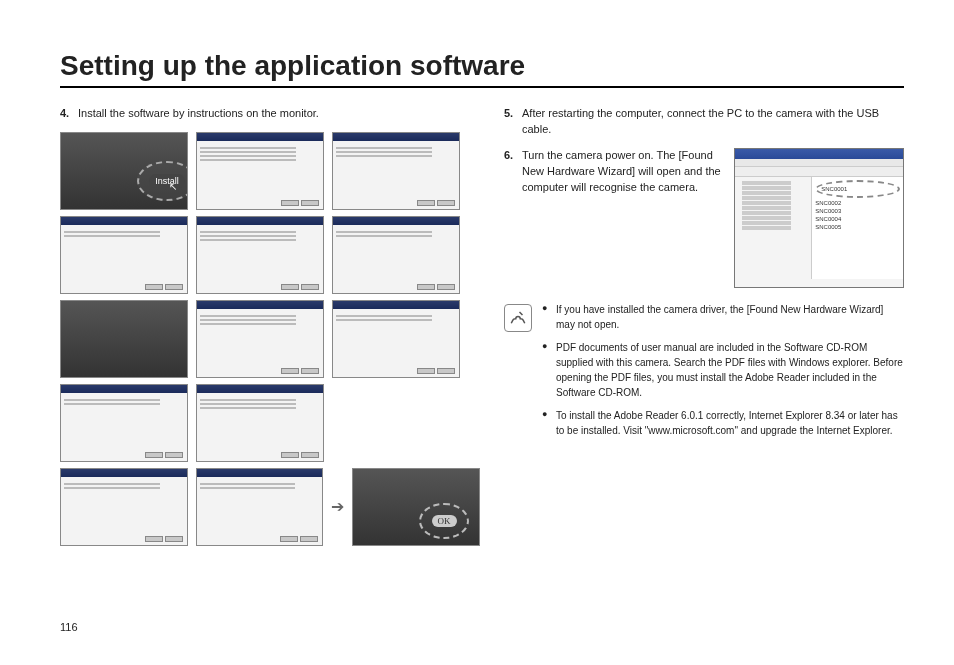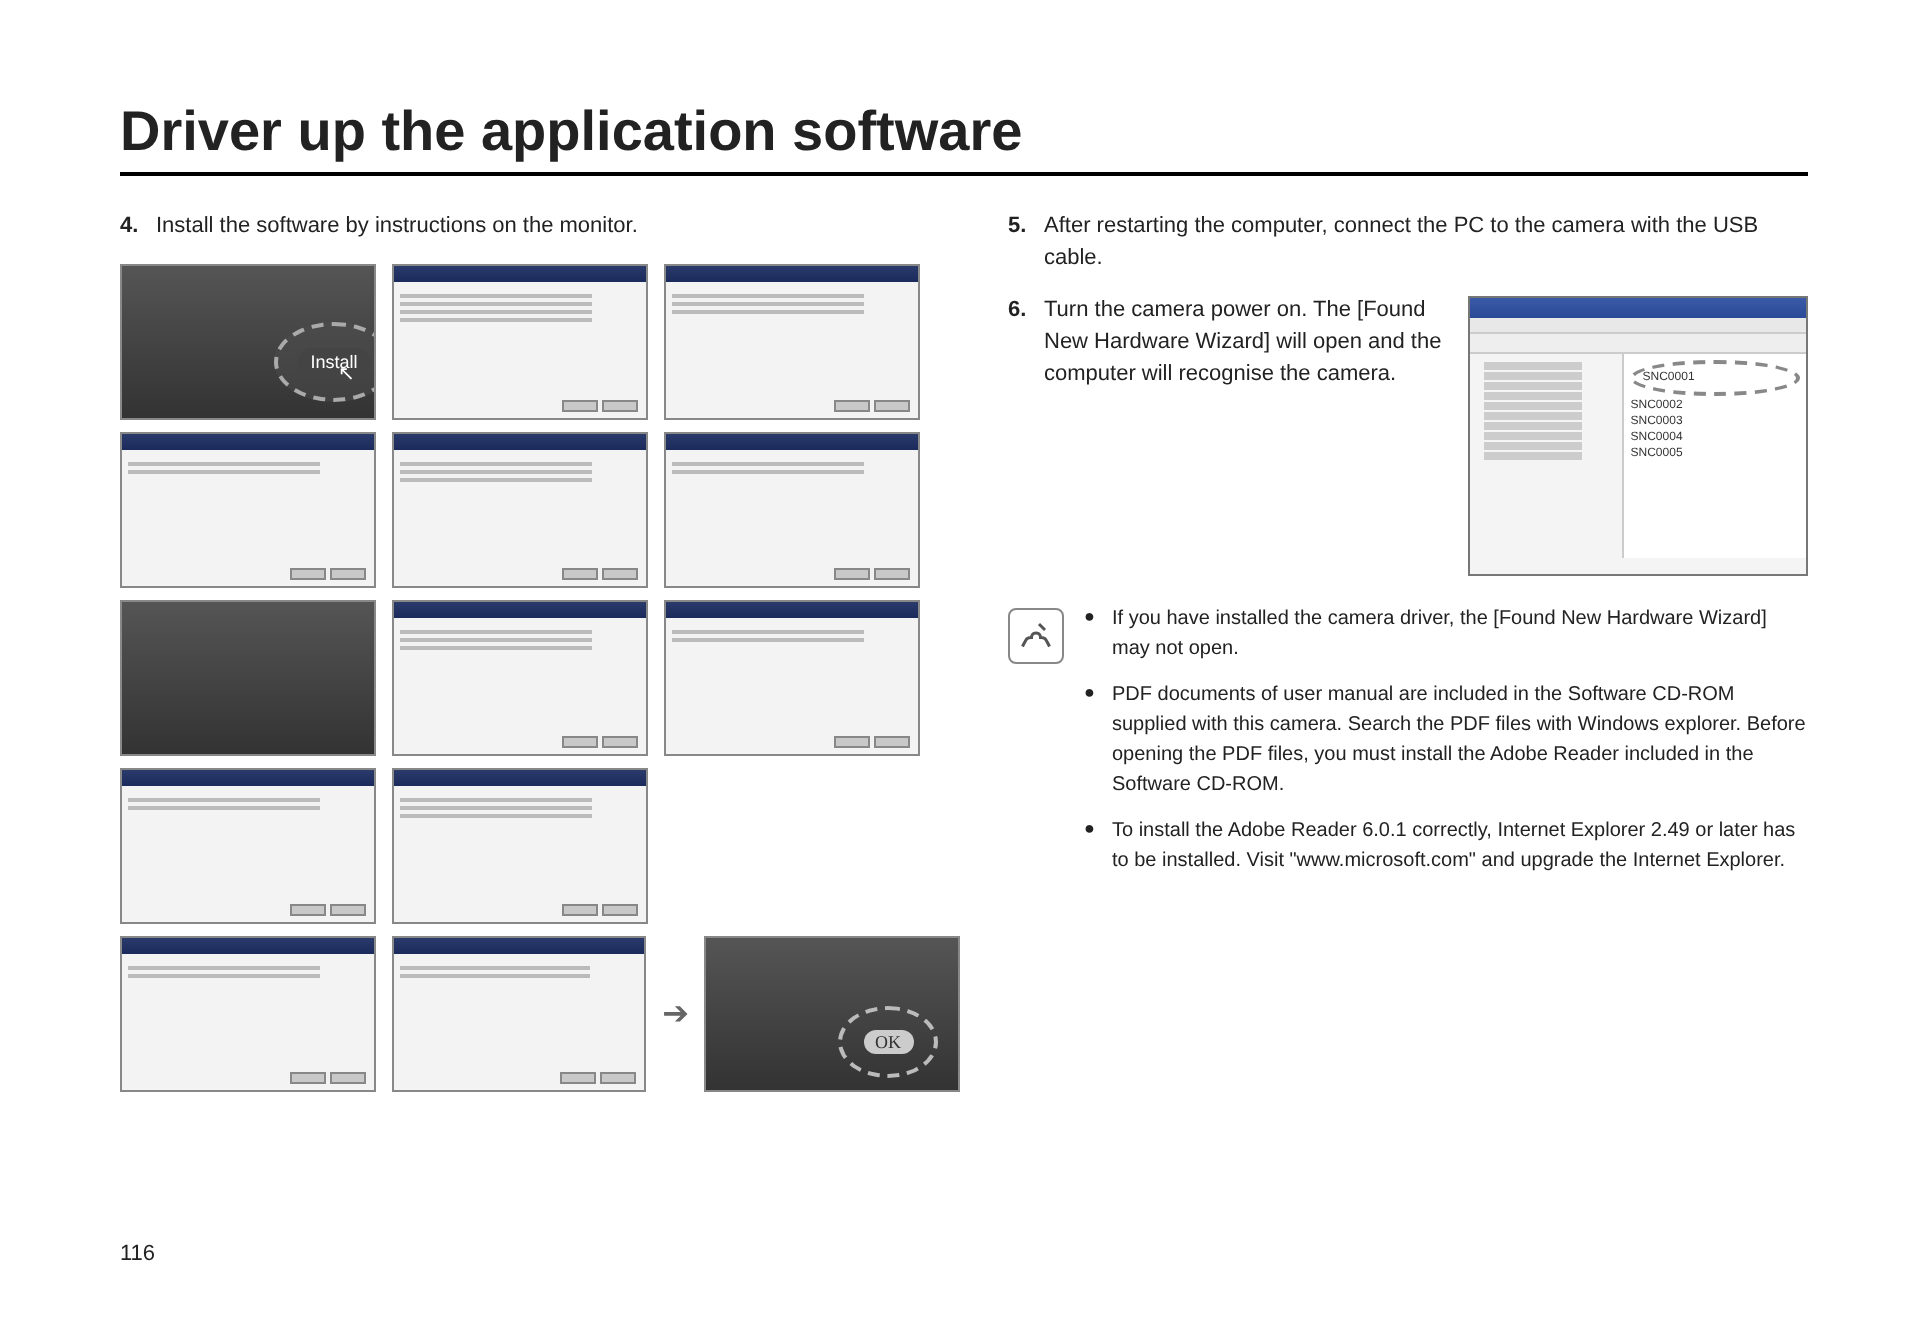--- a/index.html
+++ b/index.html
@@ -186,21 +186,21 @@
   .explorer .list .hl {
     border: 2px dashed #888; border-radius: 50%; padding: 2px 4px; margin-bottom: 2px;
   }
   .explorer .list .row { height:4px; background:#ccc; margin:2px 0; width:80%; }
   .step6-wrap { overflow: hidden; }
   .cursor { font-size:10px; color:#fff; position:absolute; }
 </style>
 </head>
 <body>
 
-<h1 class="page-title">Driver up the application software</h1>
+<h1 class="page-title">Setting up the application software</h1>
 
 <div class="columns">
 
   <div class="col-left">
     <div class="step">
       <span class="step-num">4.</span>
       <span class="step-text">Install the software by instructions on the monitor.</span>
     </div>
 
     <div class="thumbs">
@@ -430,19 +430,19 @@
     <div class="note-box">
       <div class="note-icon">
         <svg width="18" height="18" viewBox="0 0 24 24" fill="none" stroke="#555" stroke-width="2">
           <path d="M3 19c3-6 3-6 6-6 0 0 0-3 3-3s3 3 3 3c3 0 3 0 6 6"></path>
           <path d="M14 4l4 4"></path>
         </svg>
       </div>
       <ul class="note-list">
         <li>If you have installed the camera driver, the [Found New Hardware Wizard] may not open.</li>
         <li>PDF documents of user manual are included in the Software CD-ROM supplied with this camera. Search the PDF files with Windows explorer. Before opening the PDF files, you must install the Adobe Reader included in the Software CD-ROM.</li>
-        <li>To install the Adobe Reader 6.0.1 correctly, Internet Explorer 2.49 or later has to be installed. Visit "www.microsoft.com" and upgrade the Internet Explorer.</li>
+        <li>To install the Adobe Reader 6.0.1 correctly, Internet Explorer 8.34 or later has to be installed. Visit "www.microsoft.com" and upgrade the Internet Explorer.</li>
       </ul>
     </div>
   </div>
 </div>
 
 <div class="page-num">116</div>
 
 </body></html>

